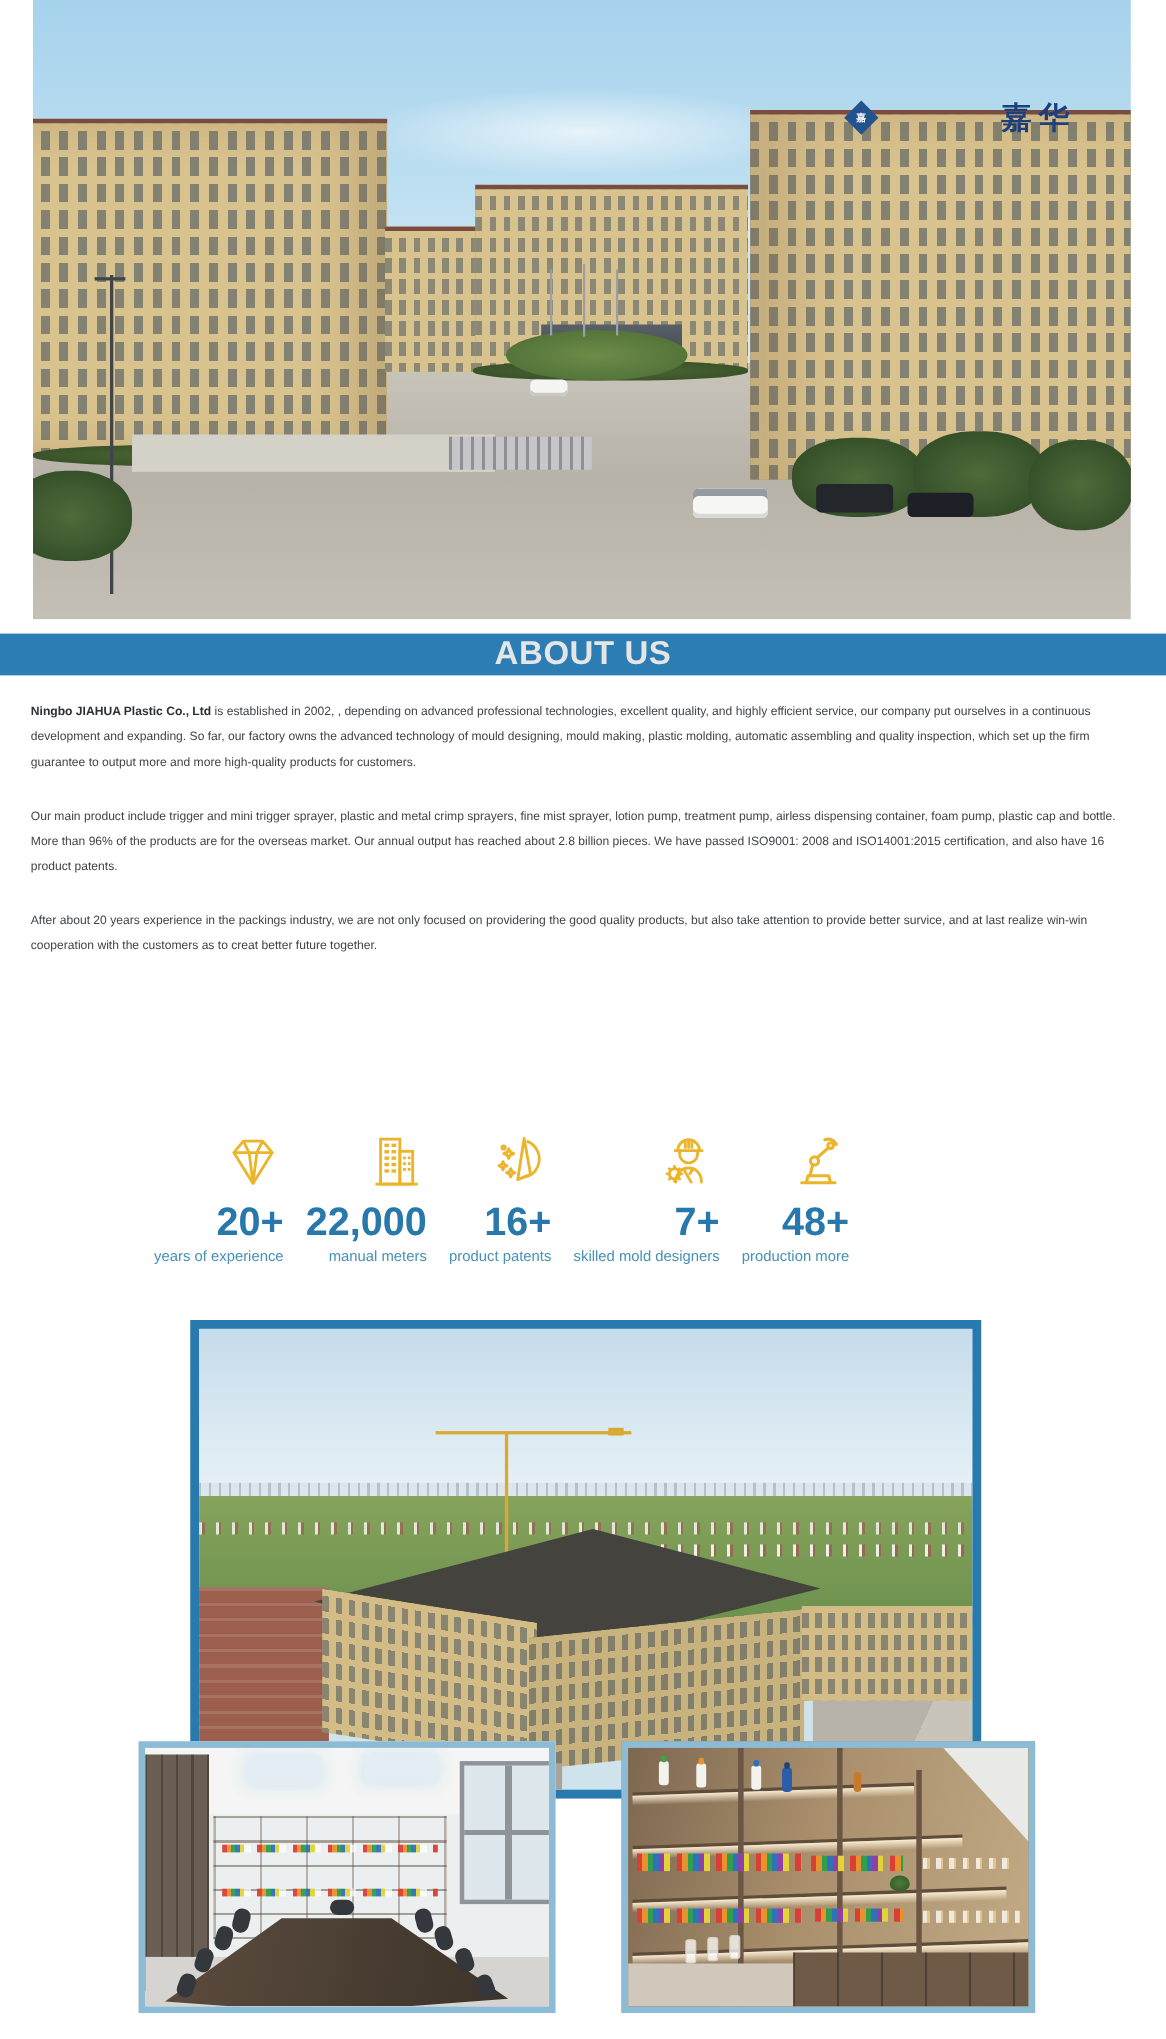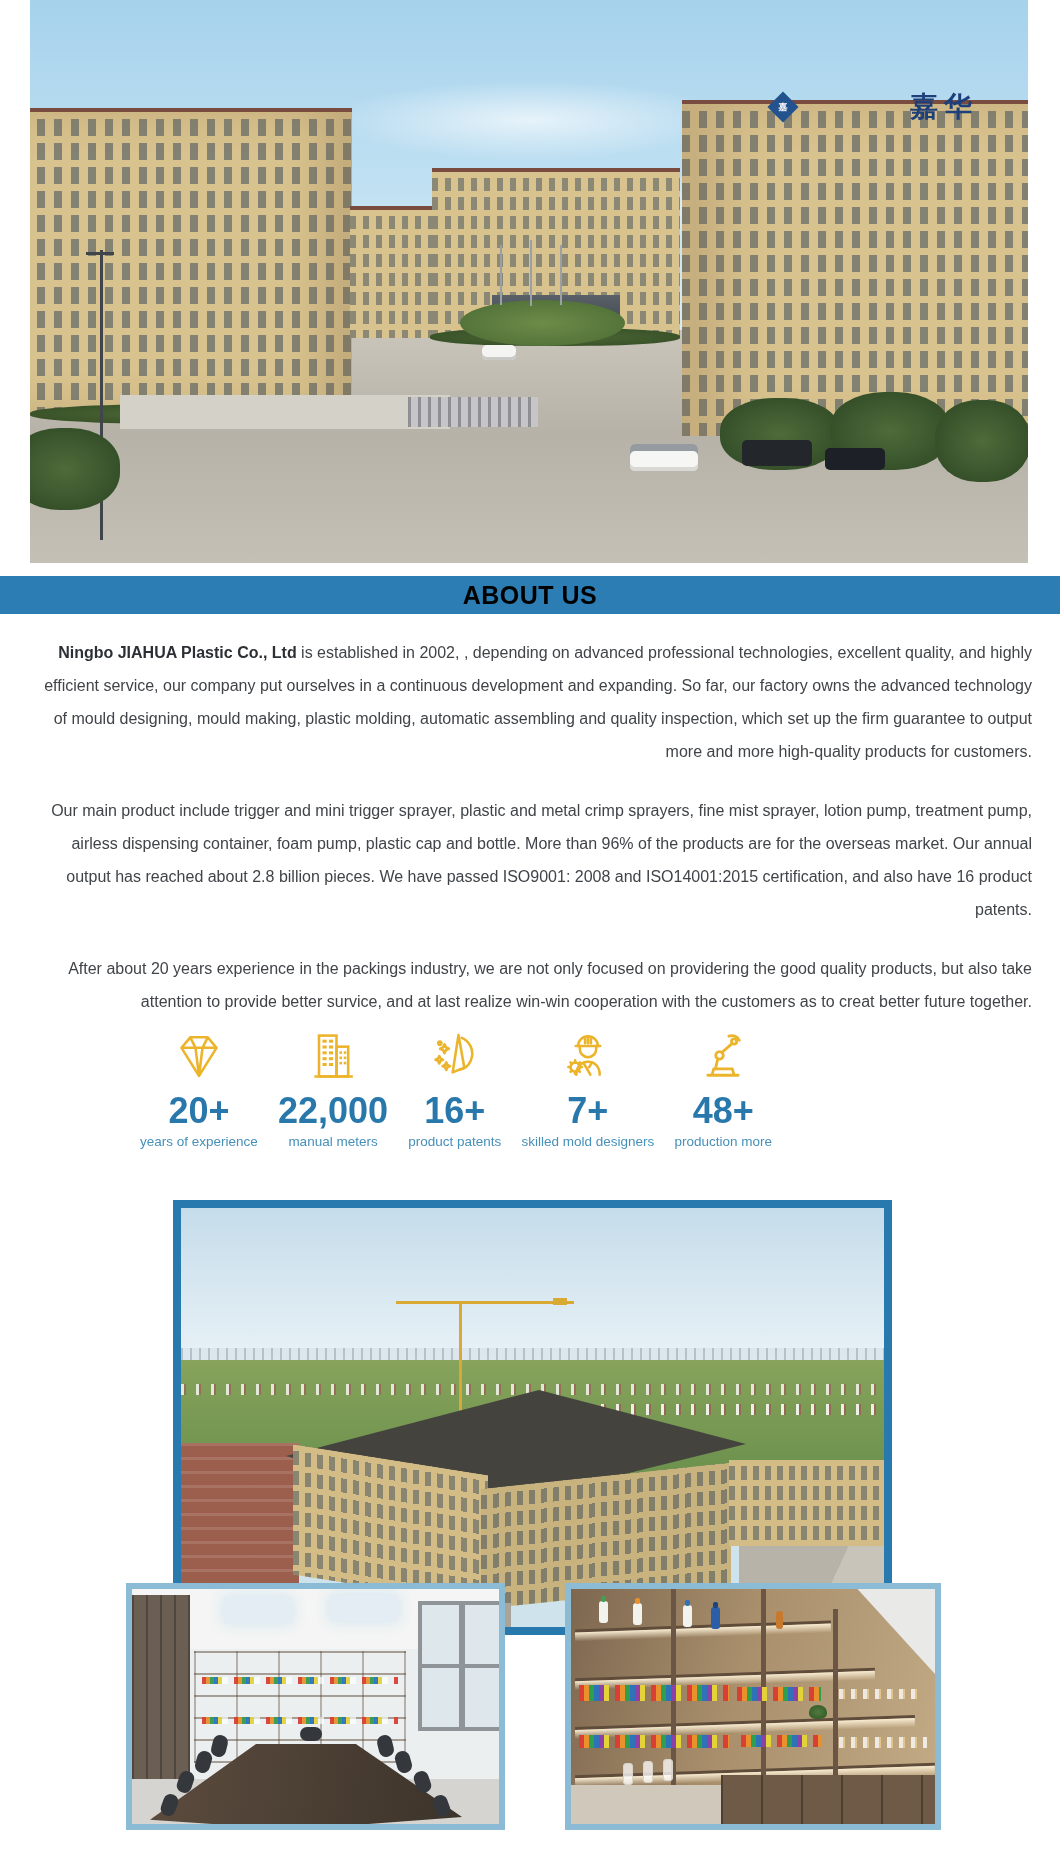--- a/index.html
+++ b/index.html
@@ -33,30 +33,30 @@
   .car{position:absolute;border-radius:5px;}
   .tree{position:absolute;border-radius:45%;background:radial-gradient(closest-side,#4e6b3a,#36512a);}
   .roof-logo-diamond{position:absolute;width:22px;height:22px;background:#23538e;transform:rotate(45deg);
                      display:flex;align-items:center;justify-content:center;}
   .roof-logo-diamond span{transform:rotate(-45deg);color:#fff;font-size:9px;font-weight:bold;}
   .roof-logo-text{position:absolute;color:#1d3f7a;font-size:28px;font-weight:bold;letter-spacing:6px;}
 
   
   .banner{left:0;top:576px;width:1060px;height:38px;background:#2b7db3;
           display:flex;align-items:center;justify-content:center;}
-  .banner h1{margin:0;color:#000000;font-size:25px;font-weight:800;letter-spacing:.5px;}
+  .banner h1{margin:0;color:#e5e5e5;font-size:30px;font-weight:800;letter-spacing:.5px;}
 
   
   .about{left:28px;top:636px;width:1004px;}
-  .about p{margin:0 0 26px;font-size:16px;line-height:33px;color:#404448;text-align:right;}
+  .about p{margin:0 0 26px;font-size:11px;line-height:23px;color:#404448;}
   .about strong{color:#2c3034;}
 
   
   .stats{left:140px;top:1024px;width:632px;display:flex;justify-content:space-between;}
-  .stat{display:flex;flex-direction:column;align-items:center;text-align:center;}
+  .stat{display:flex;flex-direction:column;align-items:flex-end;text-align:center;}
   .stat .icon{height:60px;display:flex;align-items:flex-end;justify-content:center;}
   .stat .value{margin-top:8px;font-size:36px;line-height:38px;font-weight:bold;color:#2878ac;}
   .stat .label{margin-top:4px;font-size:13.5px;color:#4690ba;white-space:nowrap;}
 
   
   .photo-mid{left:173px;top:1200px;width:703px;height:419px;border:8px solid #2779ae;
              overflow:hidden;background:#cfe3ec;z-index:1;}
   .photo-bl{left:126px;top:1583px;width:367px;height:235px;border:6px solid #8cbbd6;
             overflow:hidden;background:#eef0f0;z-index:2;}
   .photo-br{left:565px;top:1583px;width:364px;height:235px;border:6px solid #8cbbd6;

